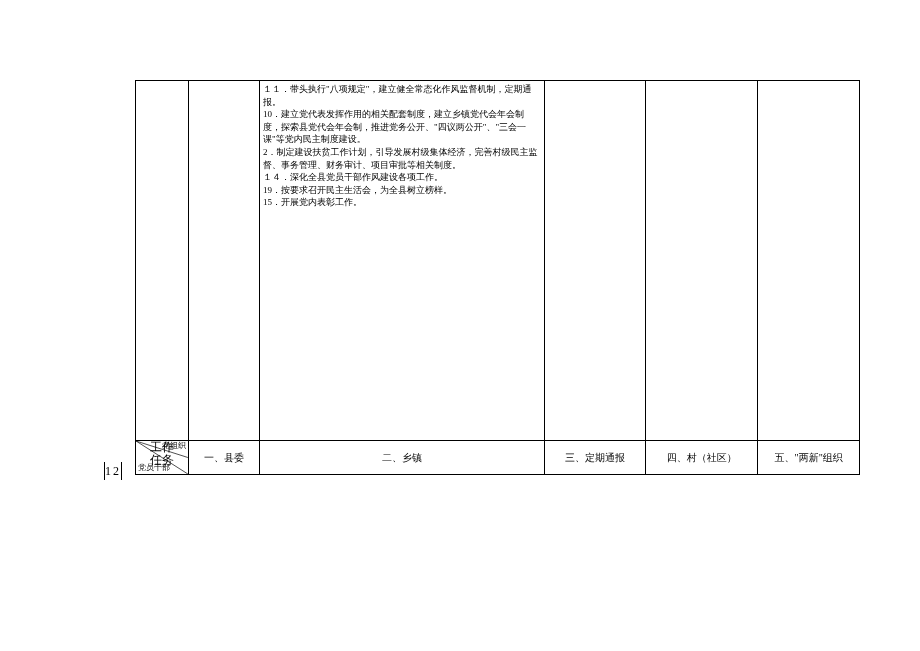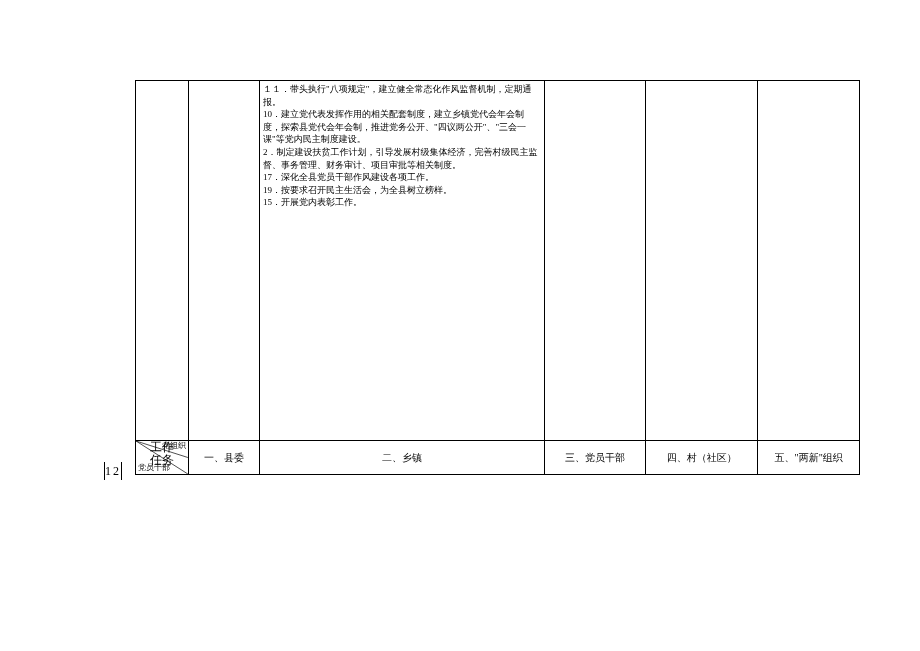--- a/index.html
+++ b/index.html
@@ -120,41 +120,41 @@
       <col class="col5">
     </colgroup>
     <tbody>
         <tr class="top-row">
       <td></td>
       <td></td>
       <td class="content-cell">
         <p>１１．带头执行"八项规定"，建立健全常态化作风监督机制，定期通报。</p>
         <p>10．建立党代表发挥作用的相关配套制度，建立乡镇党代会年会制度，探索县党代会年会制，推进党务公开、"四议两公开"、"三会一课"等党内民主制度建设。</p>
         <p>2．制定建设扶贫工作计划，引导发展村级集体经济，完善村级民主监督、事务管理、财务审计、项目审批等相关制度。</p>
-        <p>17．深化全县党员干部作风建设各项工作。</p>
+        <p>１４．深化全县党员干部作风建设各项工作。</p>
         <p>19．按要求召开民主生活会，为全县树立榜样。</p>
         <p>15．开展党内表彰工作。</p>
       </td>
       <td></td>
       <td></td>
       <td></td>
     </tr>
     <tr class="header-row">
       <td class="corner-cell">
         <svg viewBox="0 0 52 34" preserveAspectRatio="none">
           <line x1="0" y1="0" x2="52" y2="17" stroke="#000" stroke-width="0.7"></line>
           <line x1="0" y1="0" x2="52" y2="34" stroke="#000" stroke-width="0.7"></line>
         </svg>
         <div class="corner-top">党组织</div>
         <div class="corner-mid">工作<br>任务</div>
         <div class="corner-bot">党员干部</div>
       </td>
       <td>一、县委</td>
       <td>二、乡镇</td>
-      <td>三、党员干部</td>
+      <td>三、定期通报</td>
       <td>四、村（社区）</td>
       <td>五、"两新"组织</td>
     </tr>
   </tbody>
     </table>
 </div>
 
 <div class="page-num">
   <div class="dash"></div>
   <span>12</span>

